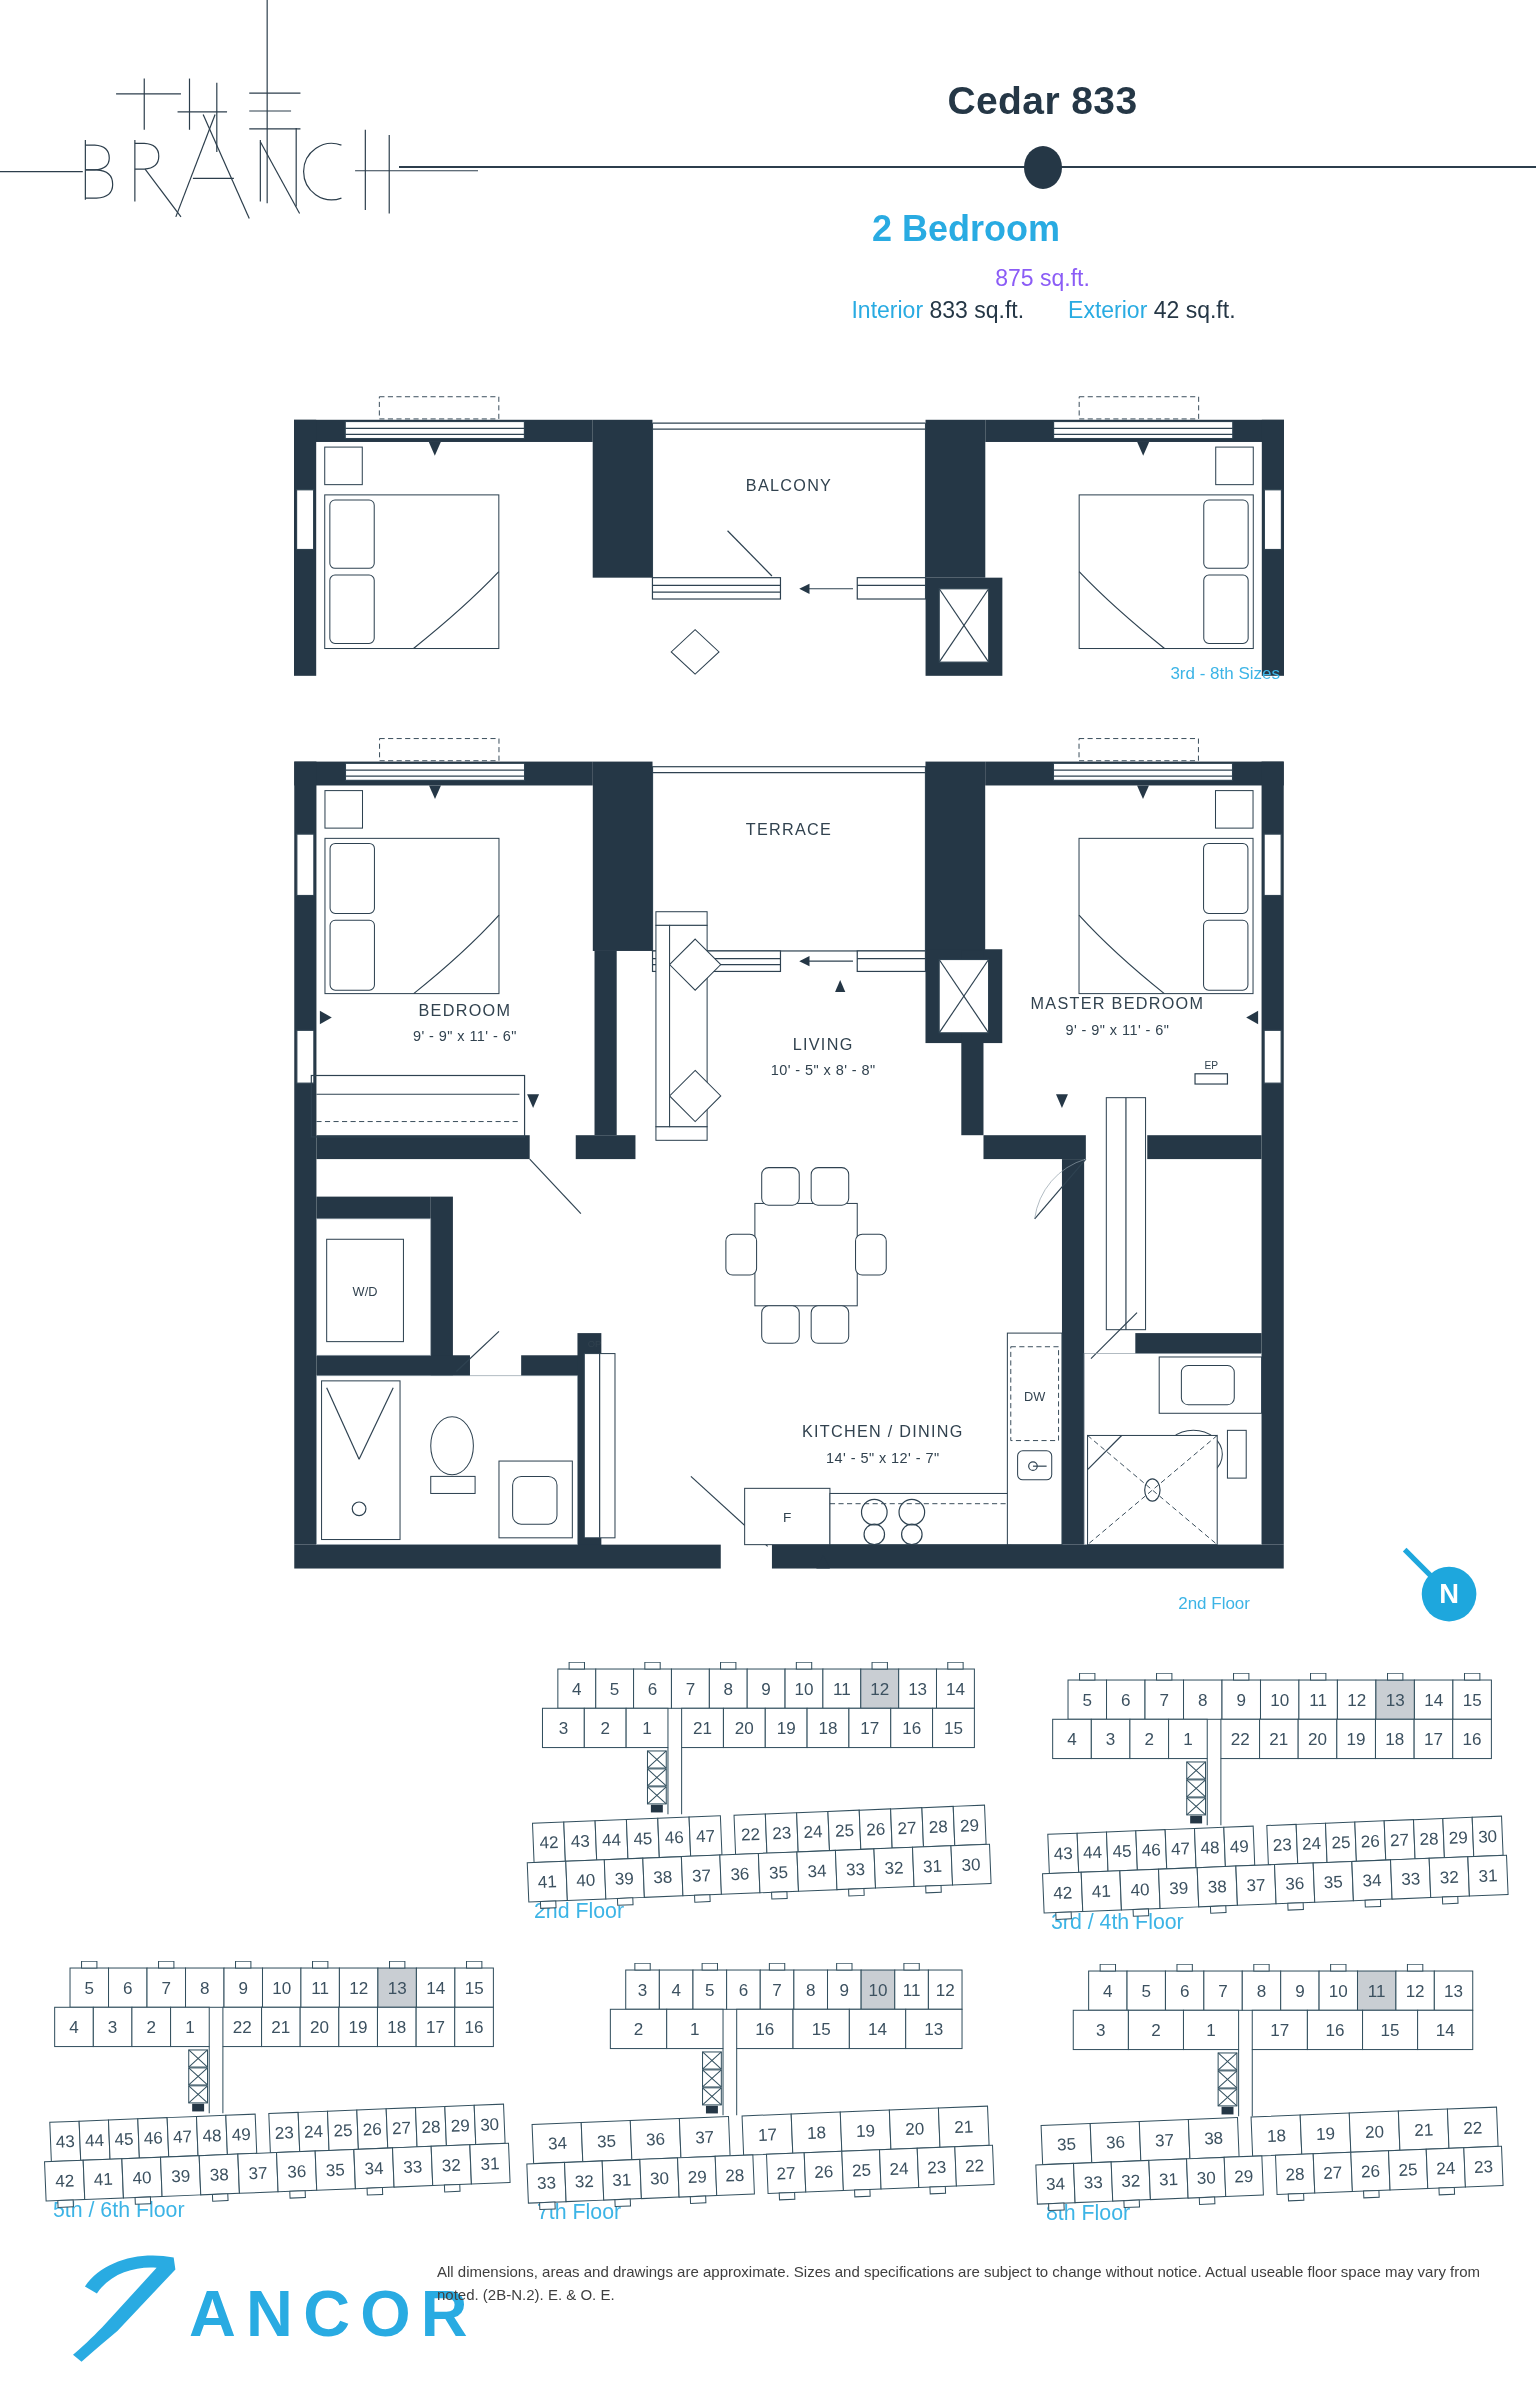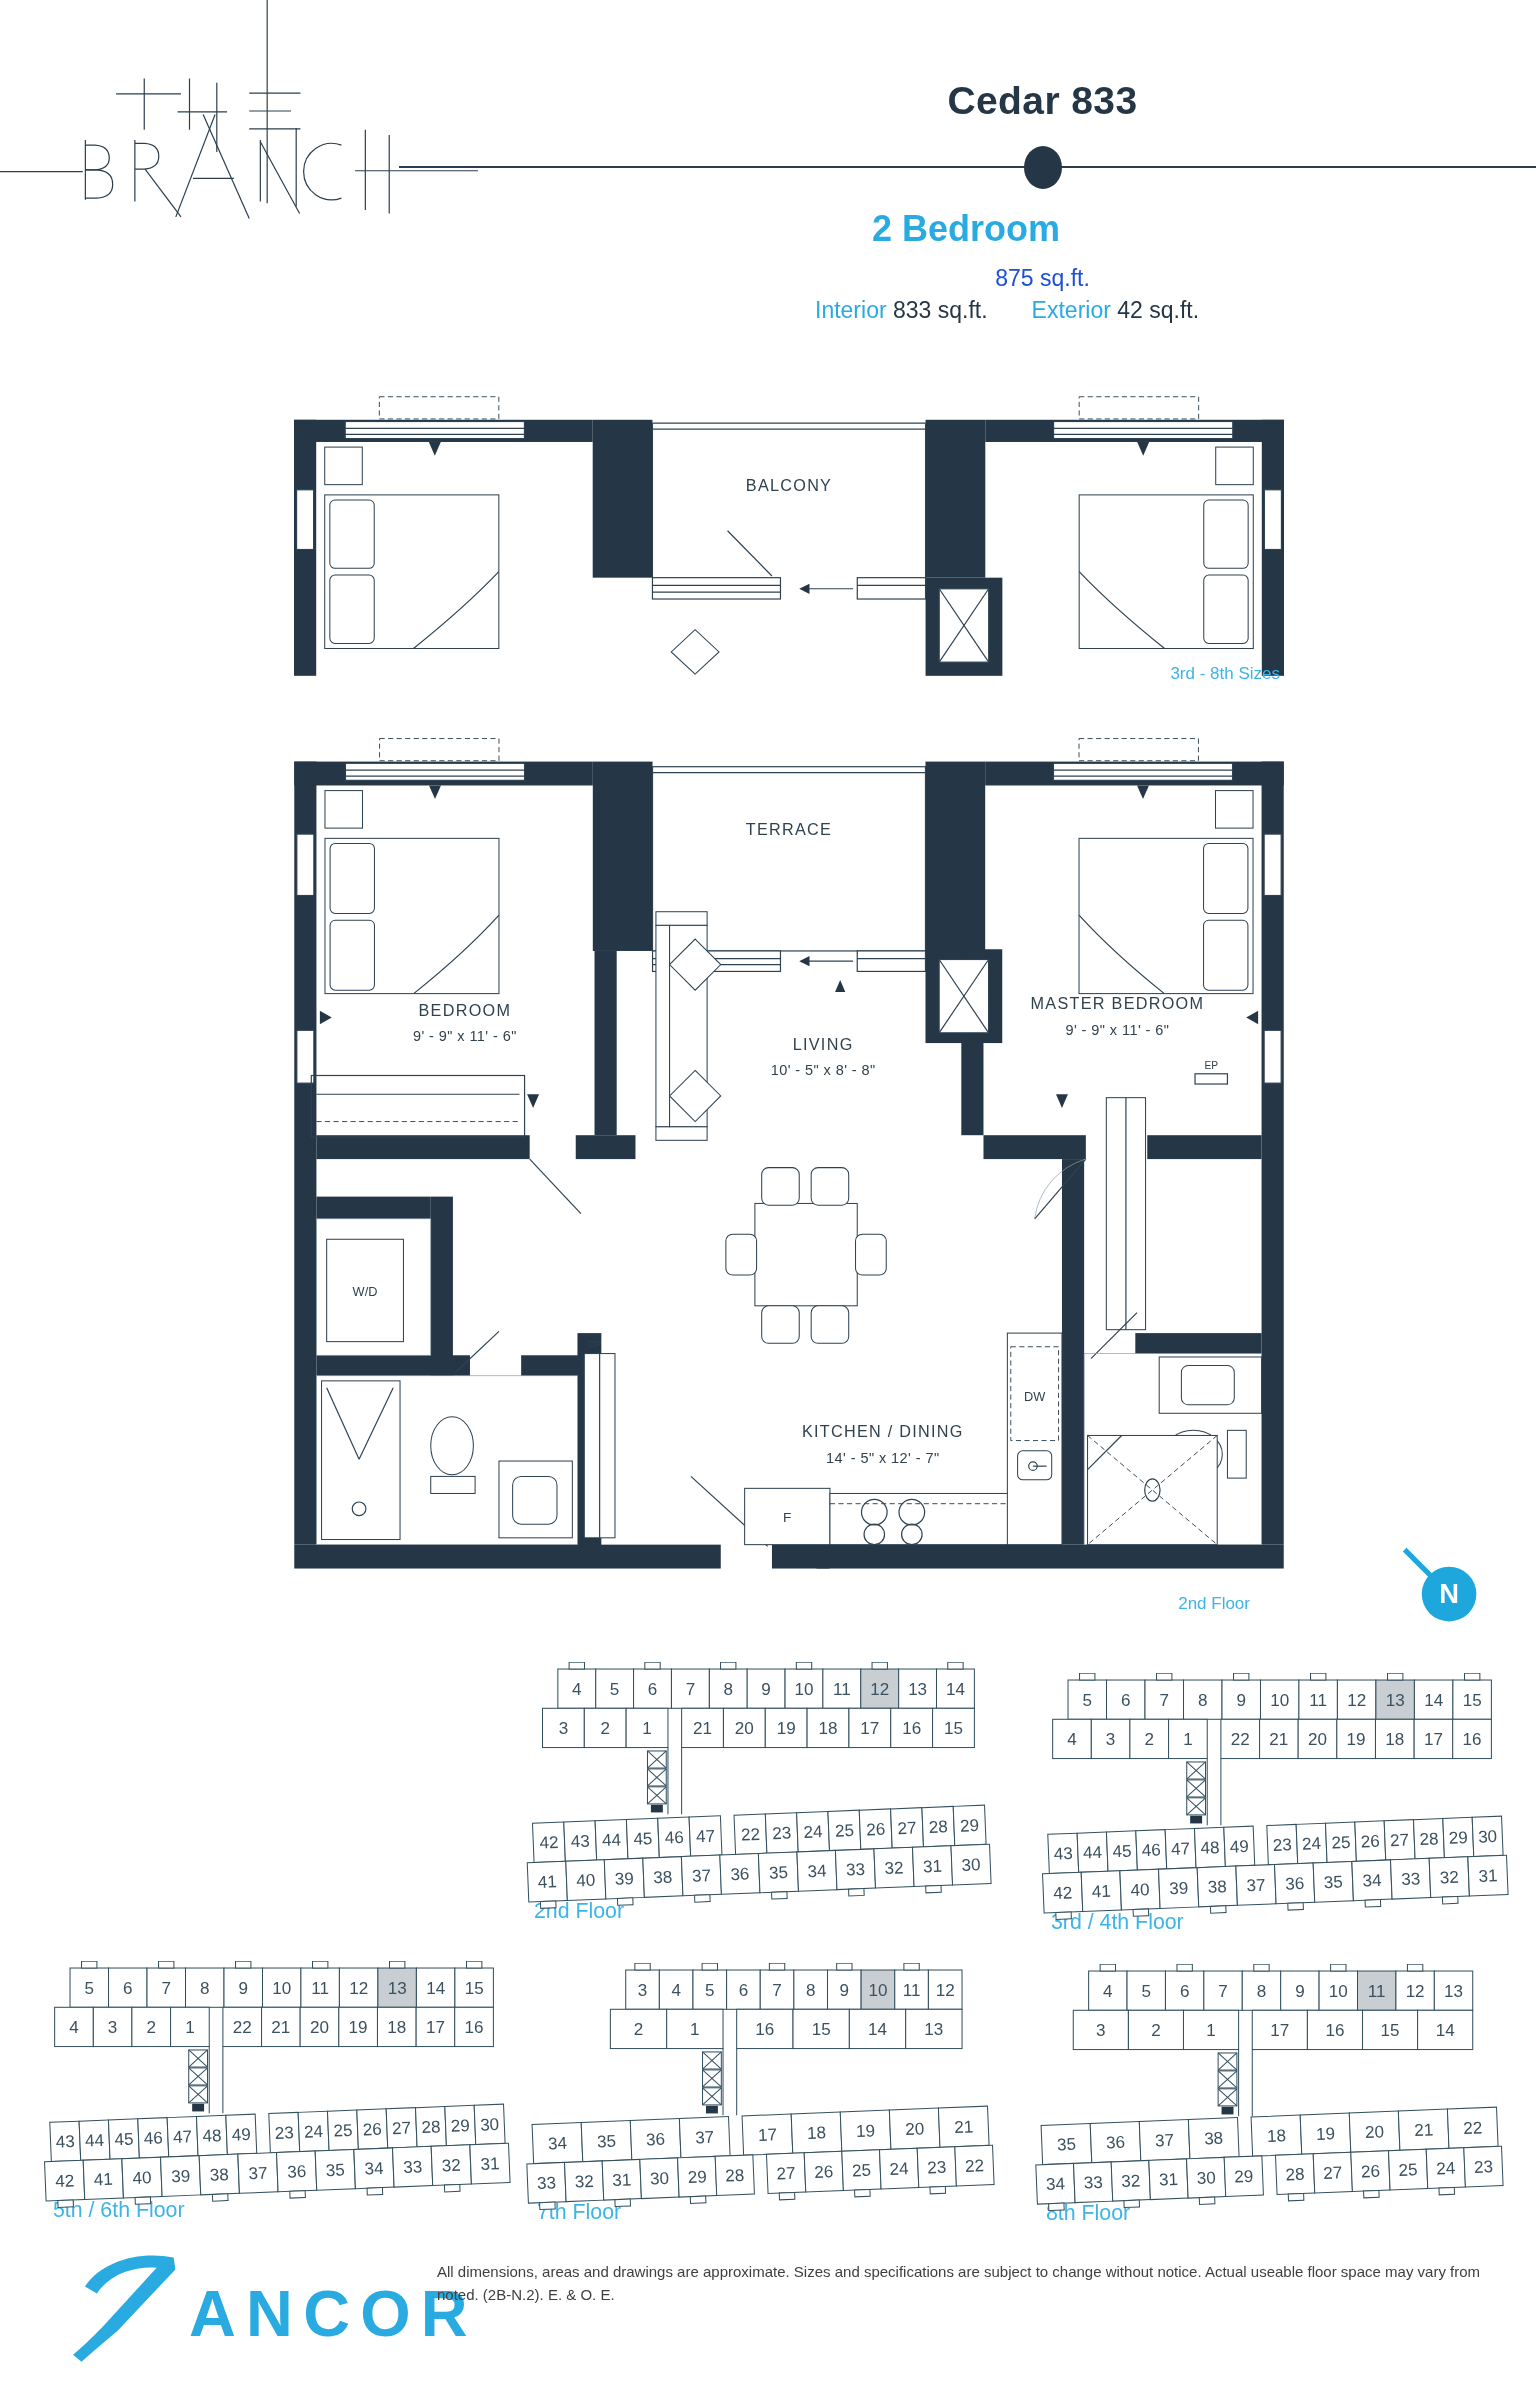--- a/index.html
+++ b/index.html
@@ -6,22 +6,22 @@
   .page{position:relative;width:1536px;height:2389px;background:#ffffff;overflow:hidden;
         font-family:"Liberation Sans",sans-serif;color:#253746;}
   .abs{position:absolute;}
 
   
   .title{left:872px;top:79px;width:341px;text-align:center;font-size:39px;font-weight:700;
          color:#253746;letter-spacing:0.4px;}
   .hline{left:399px;top:166px;width:1137px;height:1.7px;background:#2c3e4c;}
   .hdot{left:1024px;top:146px;width:38px;height:43px;border-radius:50%;background:#253746;}
   .unitType{left:872px;top:208px;width:341px;text-align:left;font-size:36px;font-weight:700;color:#29abe2;}
-  .totArea{left:872px;top:265px;width:341px;text-align:center;font-size:23px;color:#1d4ed8;}
-  .inExt{left:815px;top:297px;width:457px;display:flex;gap:44px;font-size:23px;color:#253746;}
+  .totArea{left:872px;top:265px;width:341px;text-align:center;font-size:23px;color:#8b5cf6;}
+  .inExt{left:815px;top:297px;width:457px;display:flex;justify-content:center;gap:44px;font-size:23px;color:#253746;}
   .inExt .lbl{color:#29abe2;}
 
   
   .floorTag{font-size:17px;color:#3cb4e6;text-align:right;}
 
   
   .wall{fill:#253746;}
   .ln{stroke:#2e4251;stroke-width:1.4;fill:none;}
   .lnw{stroke:#2e4251;stroke-width:1.4;fill:#ffffff;}
   .thin{stroke:#8e9ca6;stroke-width:.8;fill:none;}

